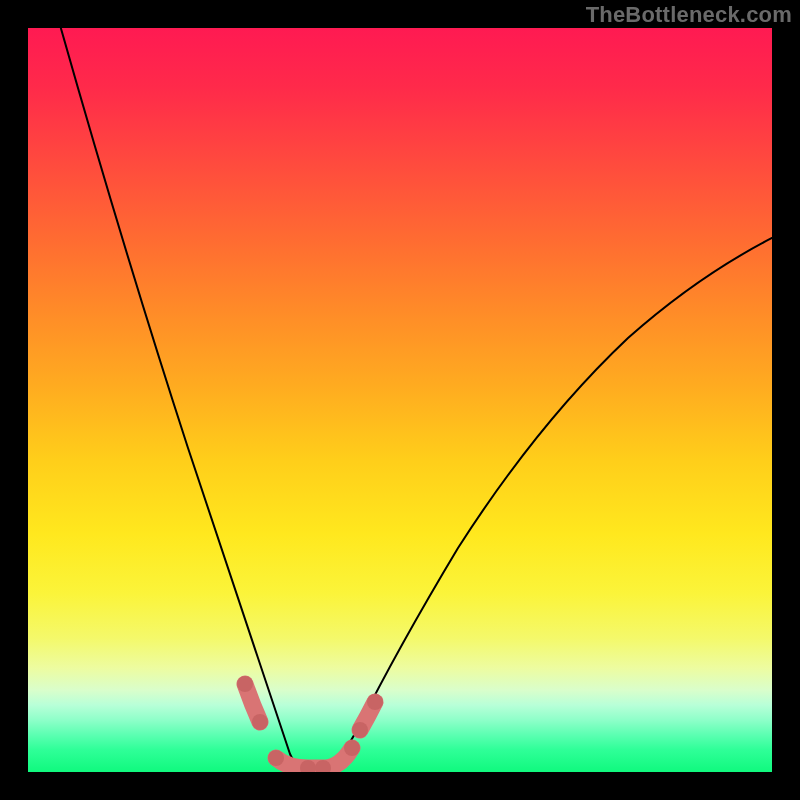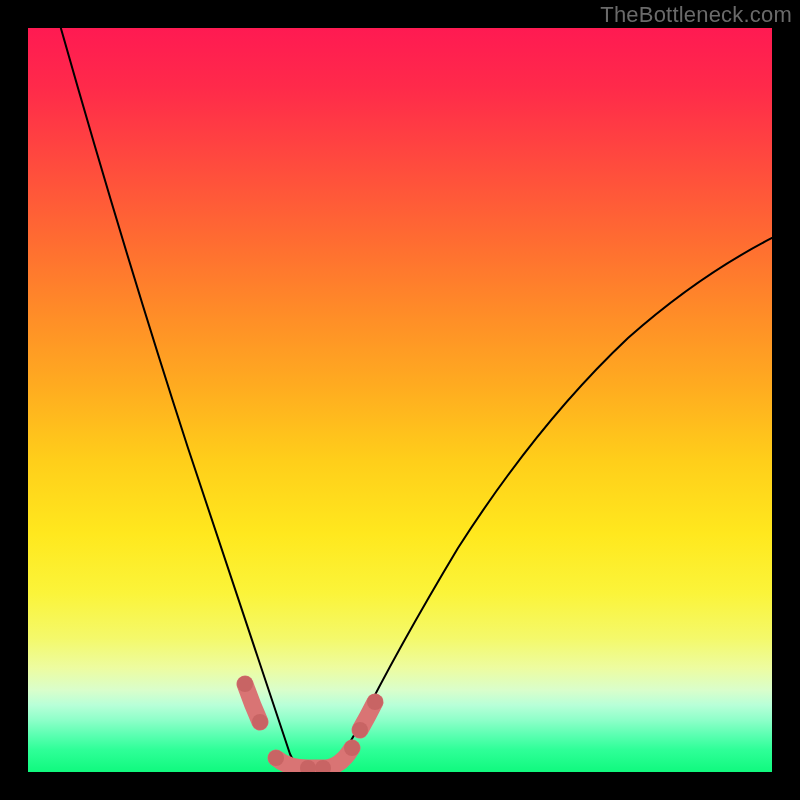--- a/index.html
+++ b/index.html
@@ -16,21 +16,21 @@
     width: 800px;
     height: 800px;
     background: #000;
   }
   .watermark {
     position: absolute;
     top: 2px;
     right: 8px;
     color: #6a6a6a;
     font-size: 22px;
-    font-weight: 400;
+    font-weight: 700;
     letter-spacing: 0.2px;
     z-index: 50;
   }
   .plot {
     position: absolute;
     left: 28px;
     top: 28px;
     width: 744px;
     height: 744px;
     background: linear-gradient(to bottom,

